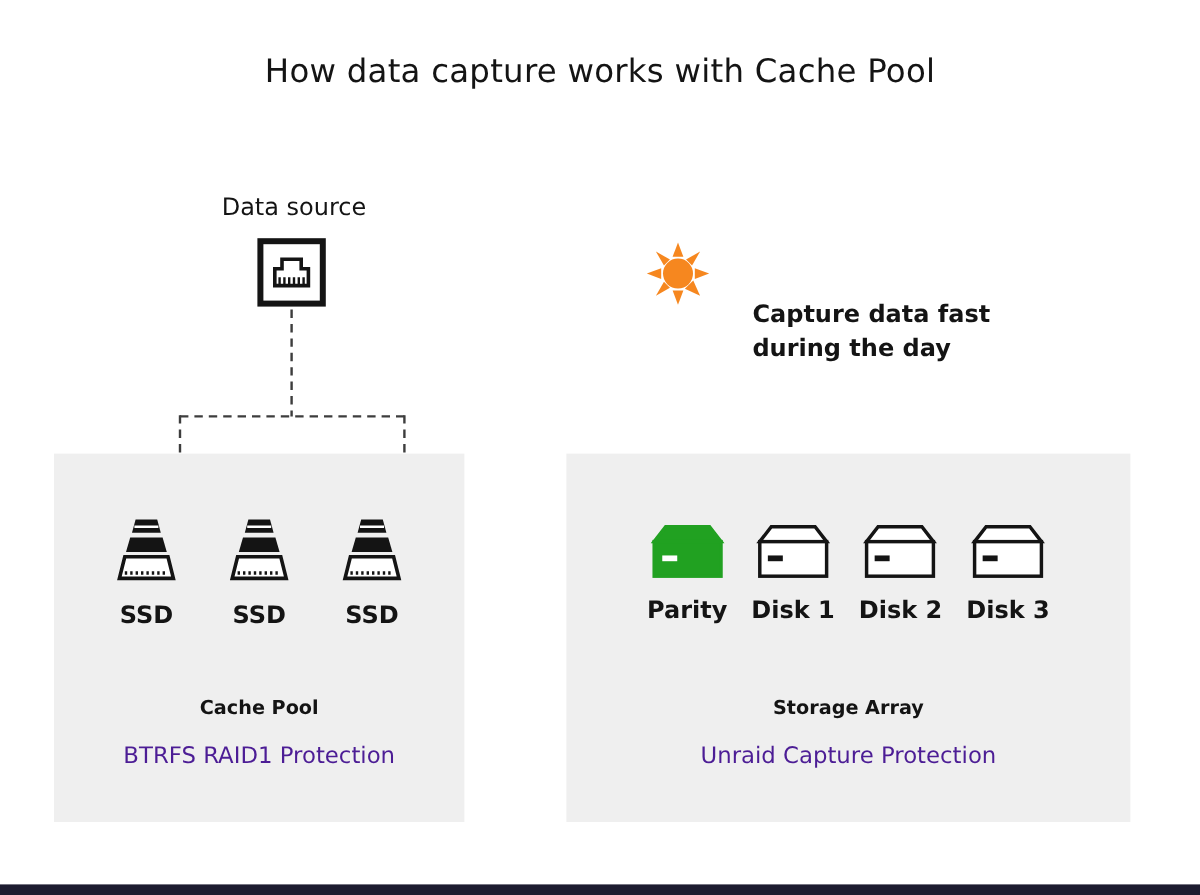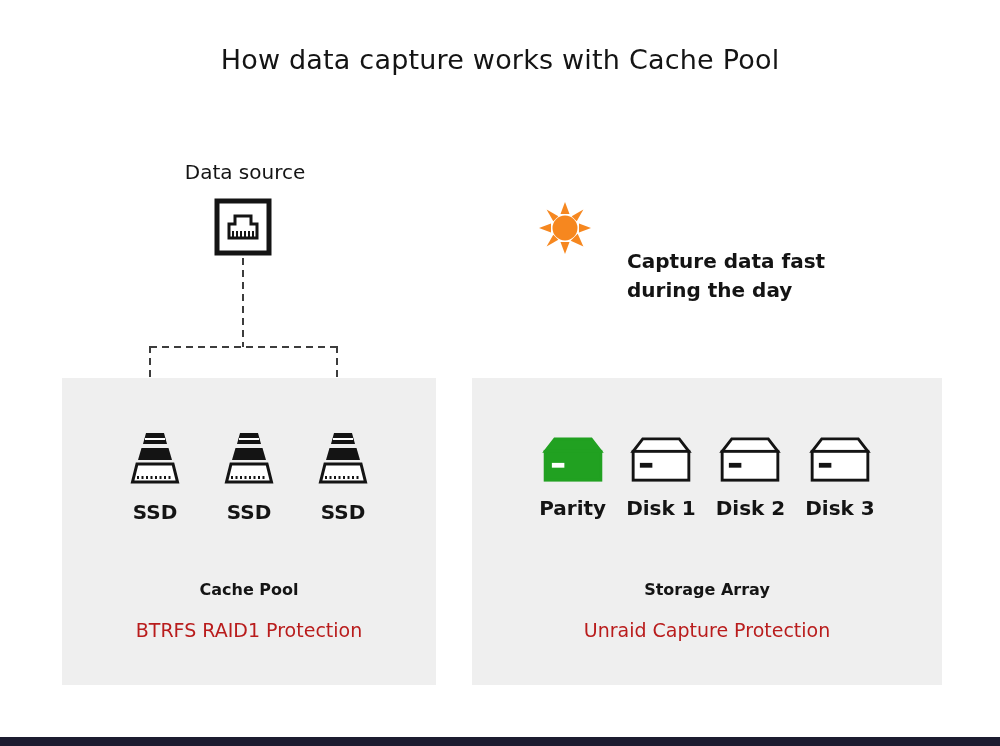--- a/index.html
+++ b/index.html
@@ -48,21 +48,21 @@
     top:0;left:0;
     width:1000px;height:746px;
     pointer-events:none;
   }
   .panel{
     position:absolute;
     top:378px;
     height:307px;
     background:var(--panel-bg);
   }
-  .left-panel{left:62px;width:374px;}
+  .left-panel{left:45px;width:342px;}
   .right-panel{left:472px;width:470px;}
   .drive-row{
     position:absolute;
     left:0;right:0;
     display:flex;
     justify-content:center;
     align-items:flex-end;
   }
   .left-panel .drive-row{top:52px;gap:36px;}
   .right-panel .drive-row{top:58px;gap:20px;}
@@ -83,21 +83,21 @@
     text-align:center;
     font-size:16px;
     font-weight:700;
   }
   .panel-subtitle{
     position:absolute;
     top:241px;left:0;width:100%;
     text-align:center;
     font-size:19px;
     font-weight:400;
-    color:#b91c1c;
+    color:#4c1d95;
   }
   .sun{
     position:absolute;
     top:200px;left:537px;
     width:56px;height:56px;
   }
   .capture-note{
     position:absolute;
     top:201px;left:627px;
     font-size:20px;

